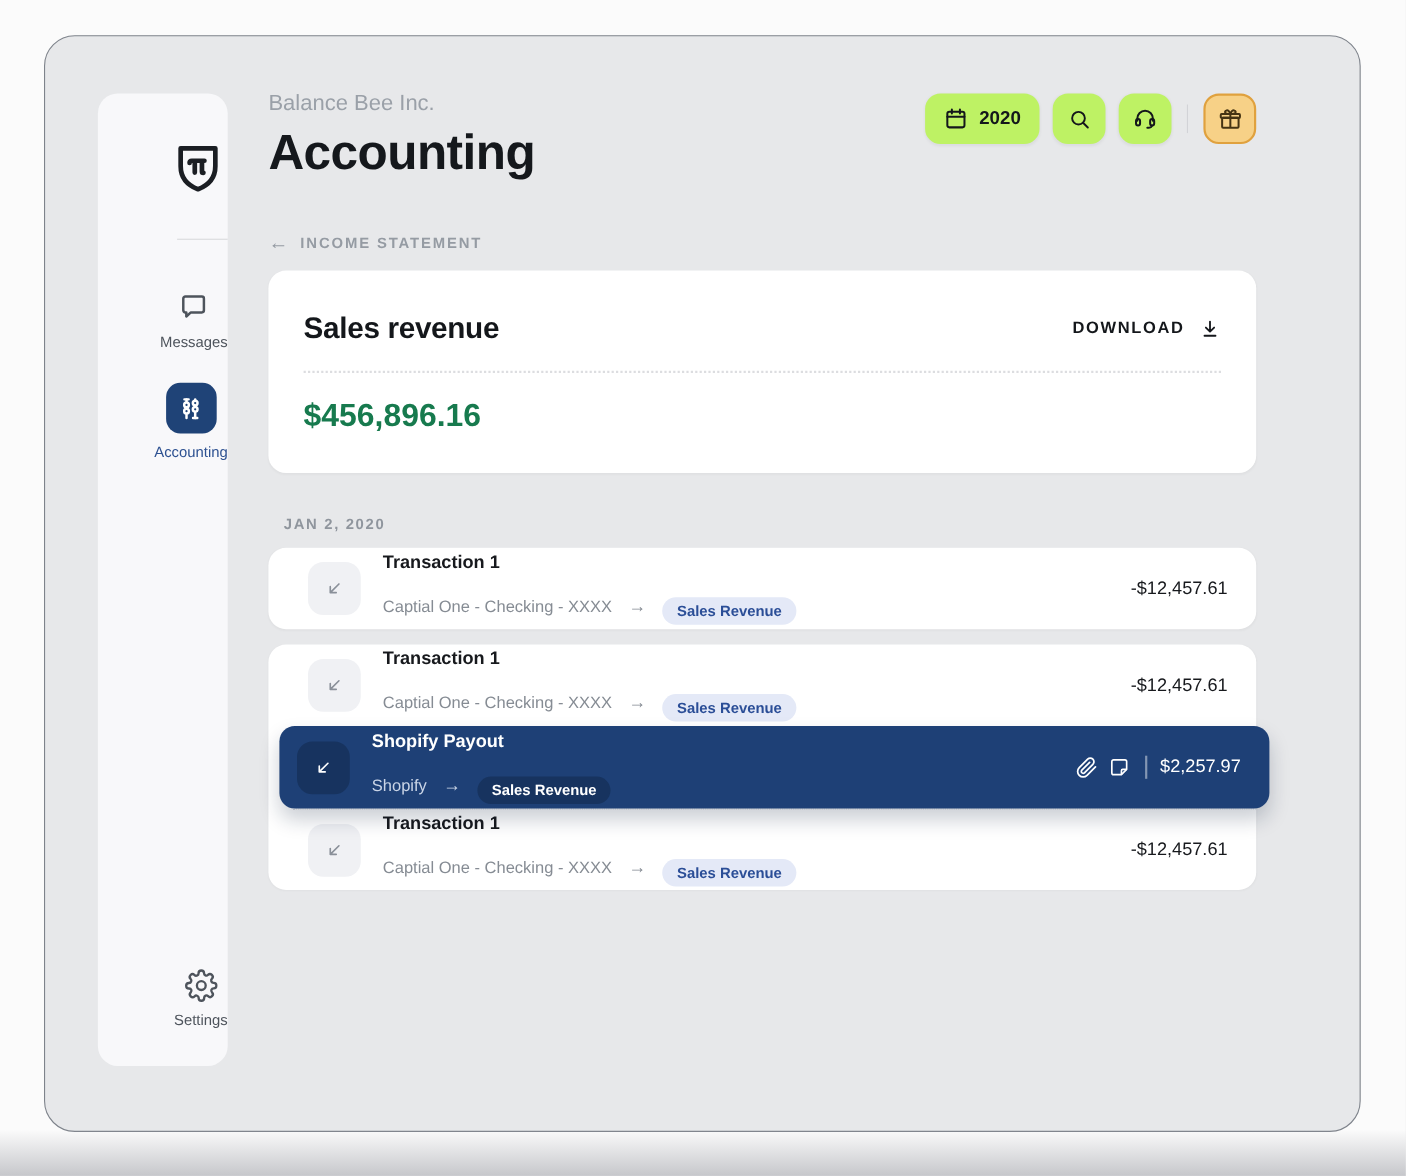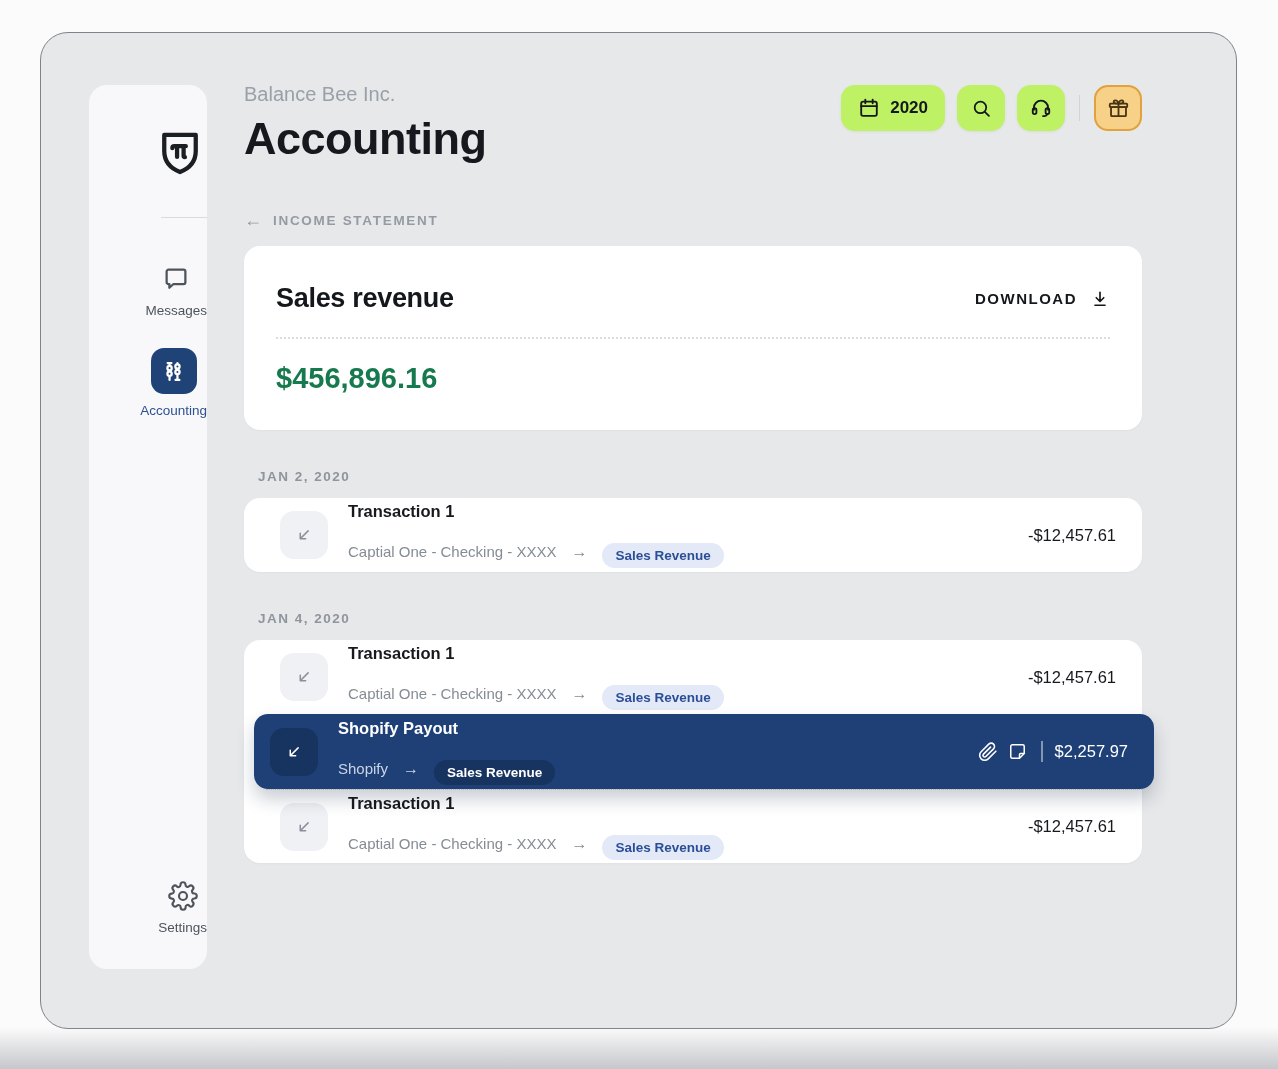--- a/index.html
+++ b/index.html
@@ -236,21 +236,20 @@
     </div>
     <div class="row-right">
 
       <span class="row-amount">-$12,457.61</span>
     </div>
   </div>
 </div>
   </section>
 
   <section>
-    <div class="group-date">JAN 4, 2020</div>
     <div class="card group-card">
   <div class="row">
     <div class="row-icon">
       <svg width="18" height="18" viewBox="0 0 24 24" fill="none" stroke="currentColor" stroke-width="2" stroke-linecap="round" stroke-linejoin="round">
         <path d="M17.5 6.5L7 17M7 9.8V17h7.2"></path>
       </svg>
     </div>
     <div class="row-text">
       <div class="row-name">Transaction 1</div>
       <div class="row-sub">

